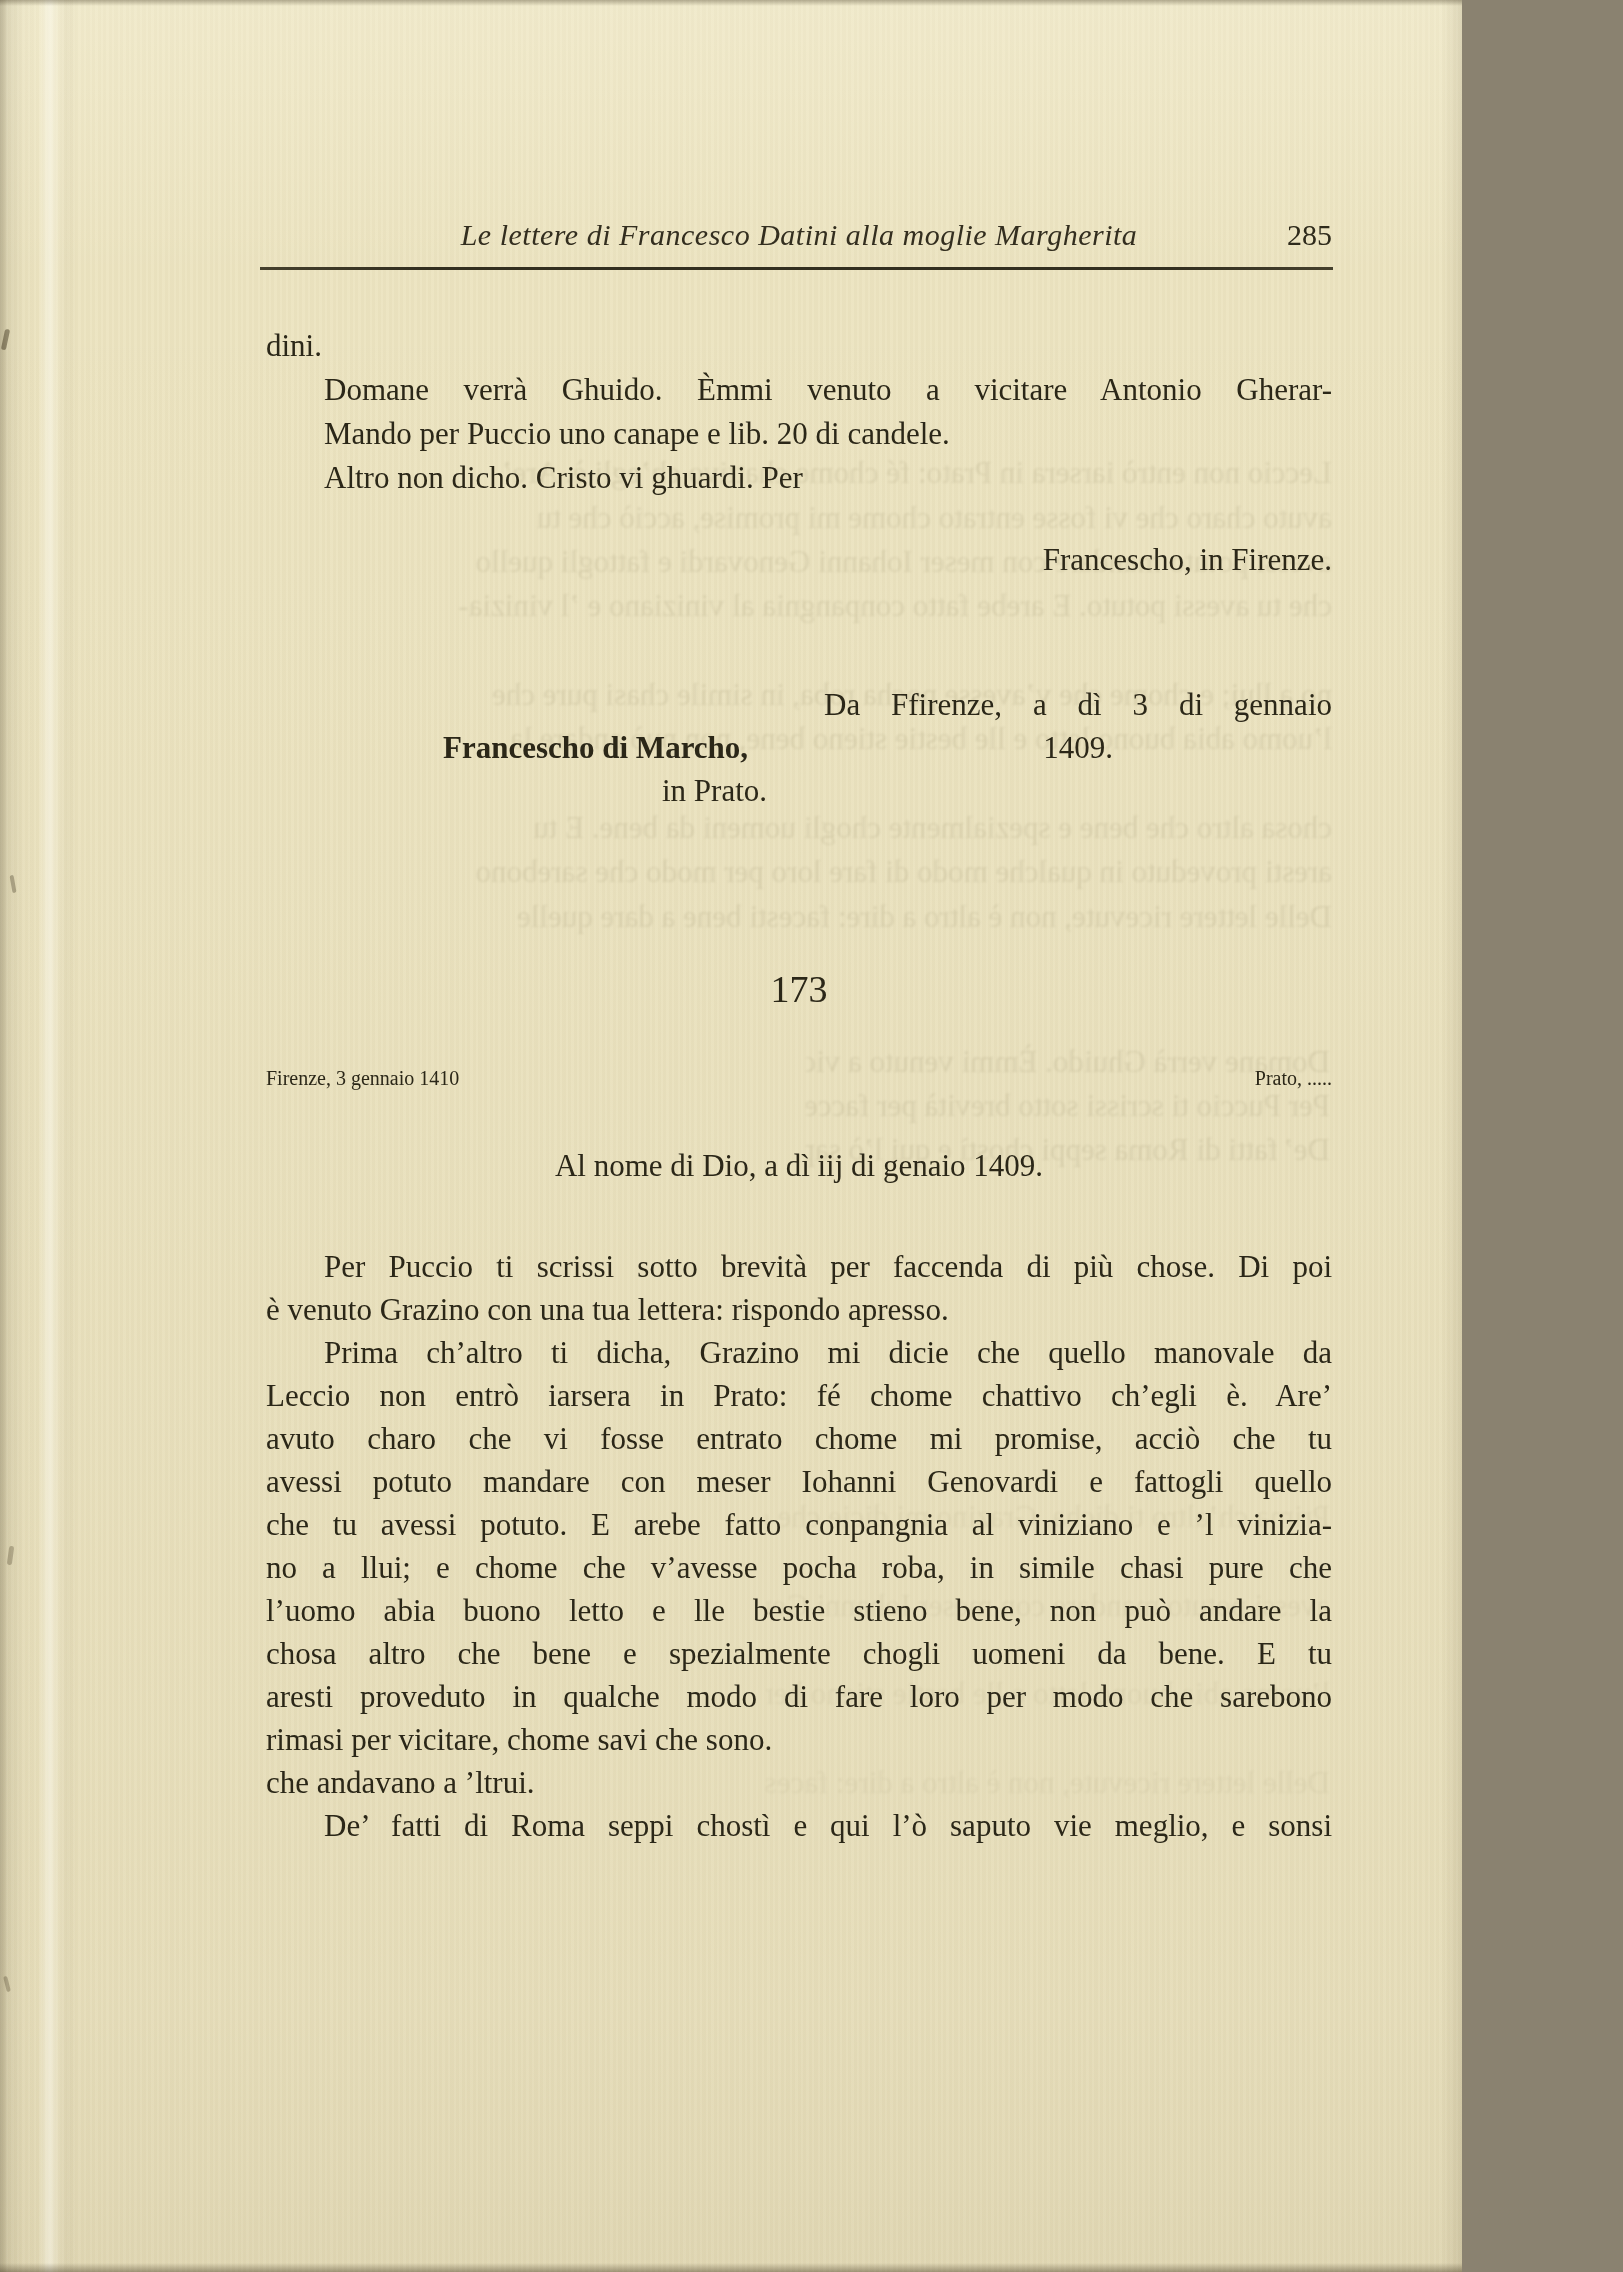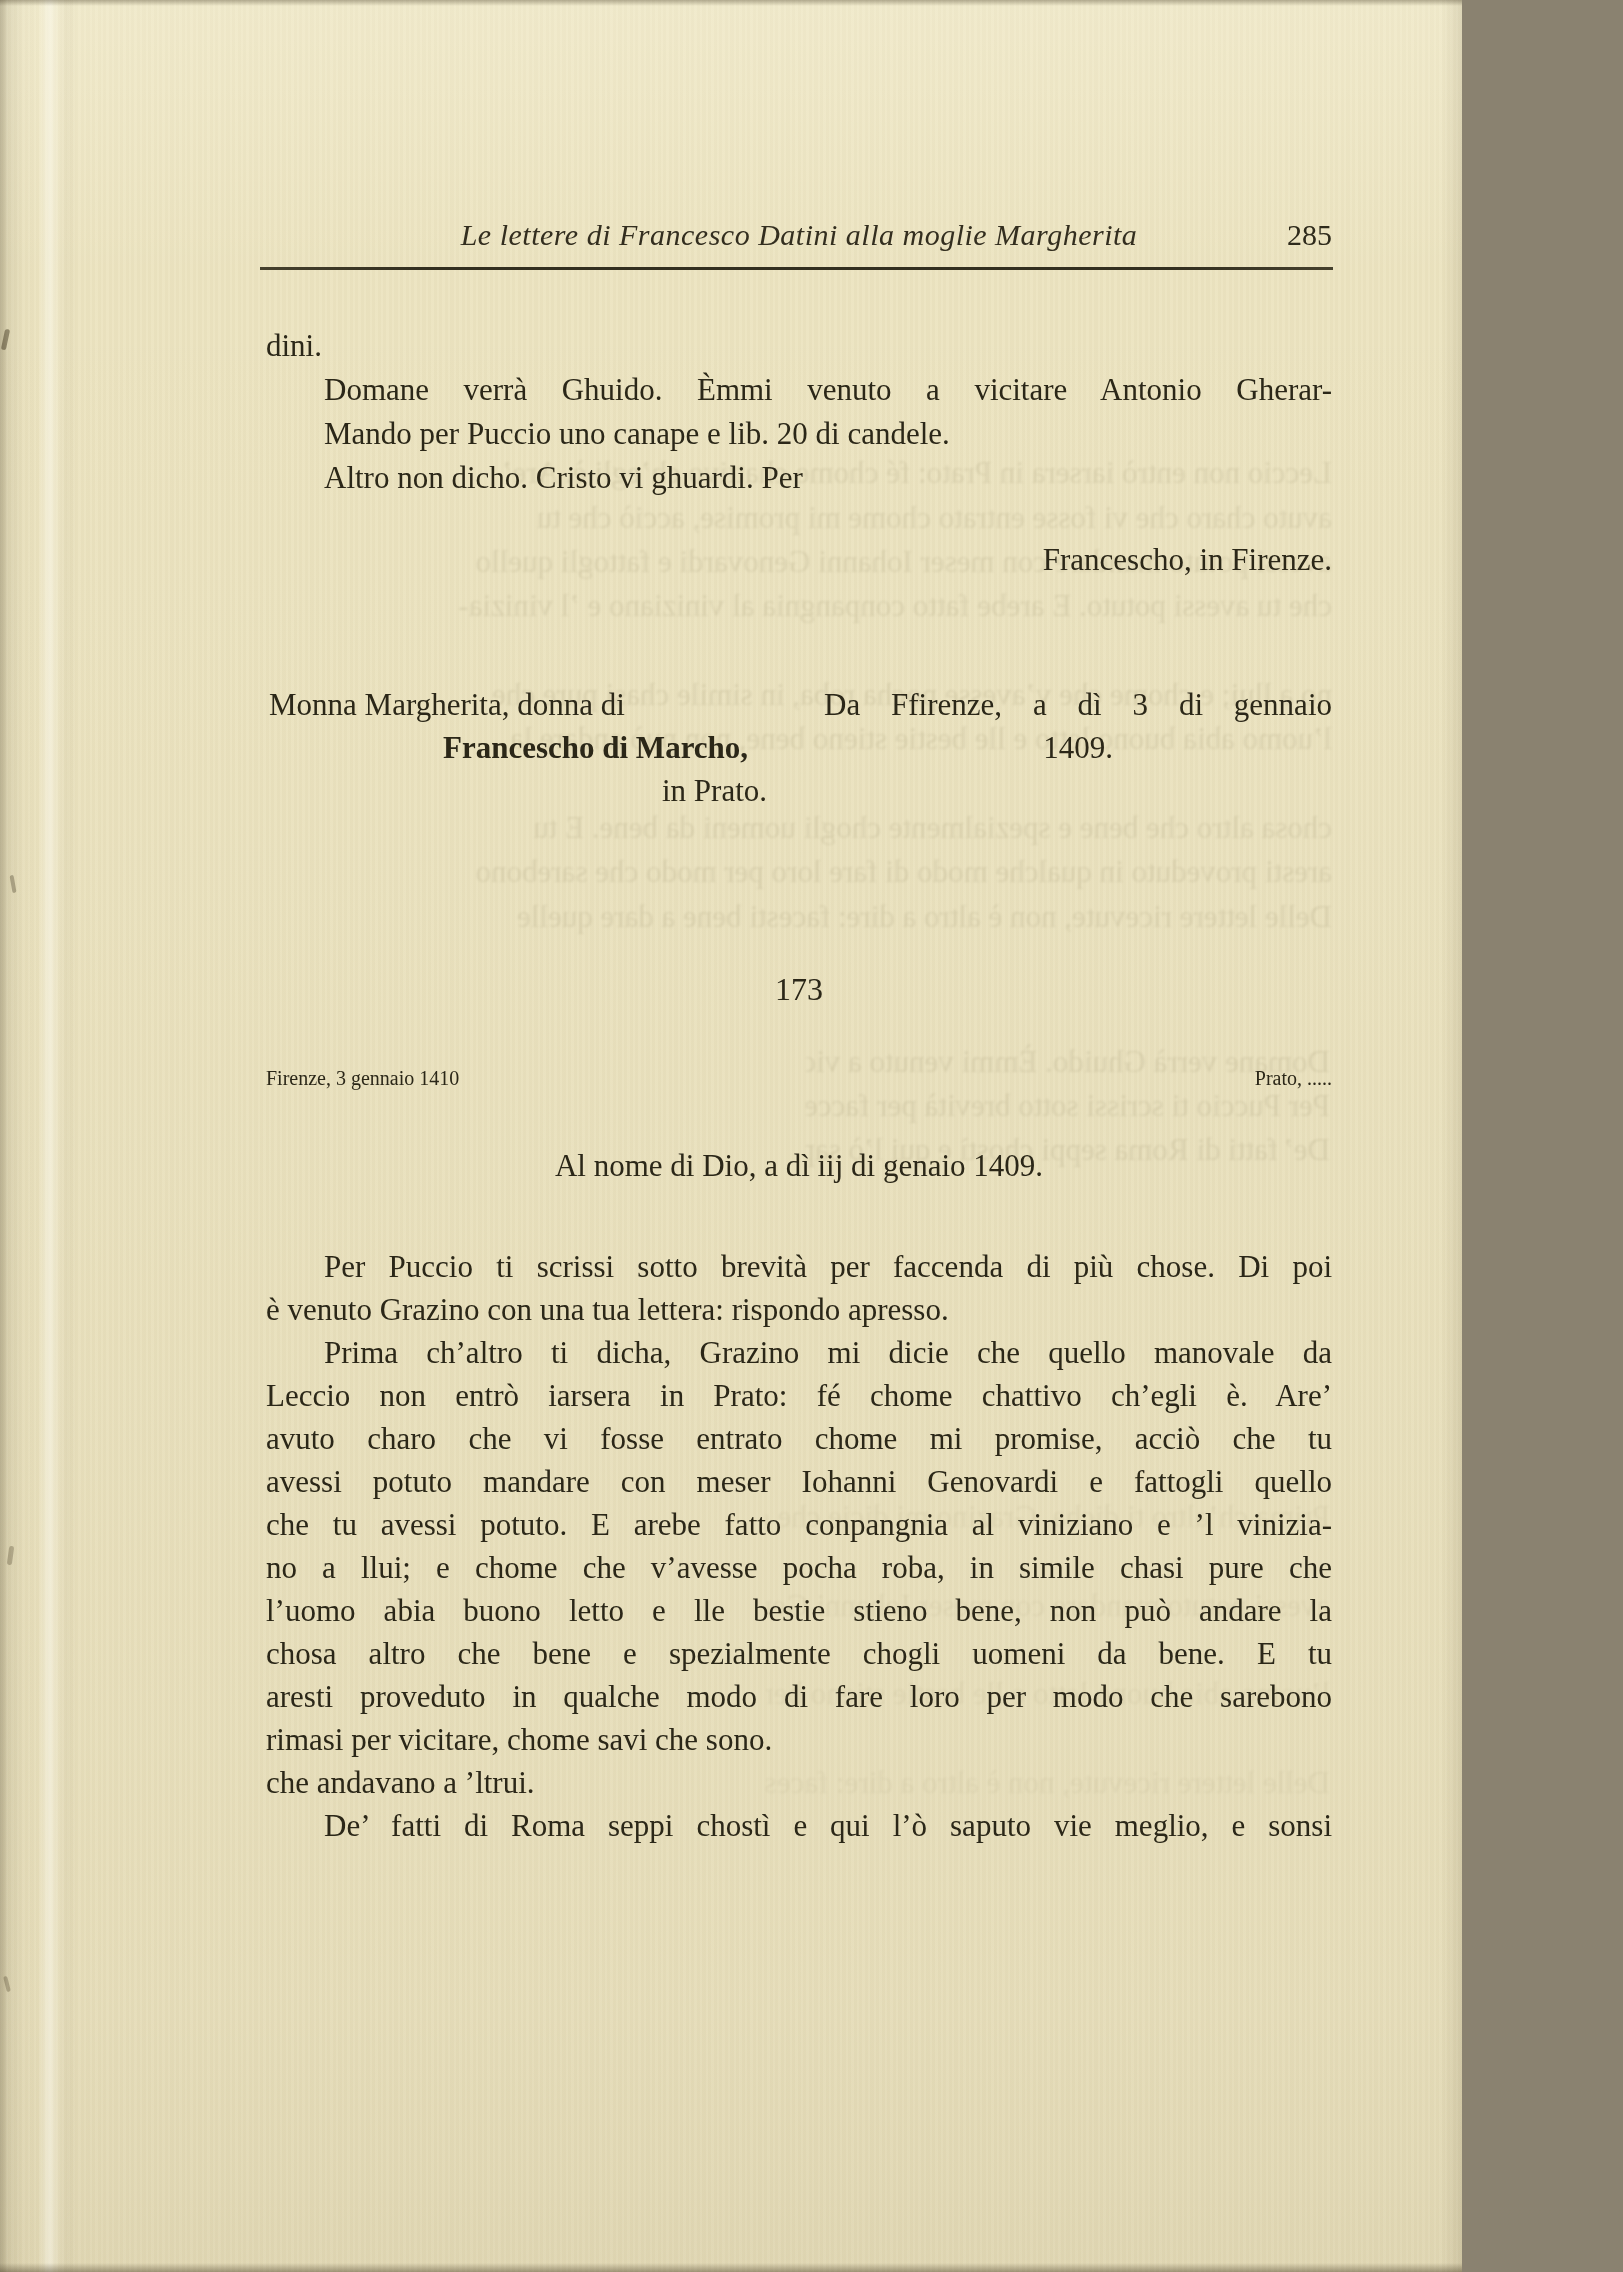--- a/index.html
+++ b/index.html
@@ -46,21 +46,21 @@
   .signature { top: 538px; text-align: right; }
 
   .addr { position: absolute; font-size: 31px; line-height: 43px; }
   .a1 { left: 269px; top: 683px; }
   .a2 { left: 443px; top: 726px; font-weight: bold; }
   .a3 { left: 662px; top: 769px; }
   .prov { position: absolute; left: 824px; top: 683px; width: 508px; font-size: 31px; line-height: 43px; }
   .prov .p1 { text-align: justify; text-align-last: justify; }
   .prov .p2 { text-align: center; }
 
-  .letter-no { top: 970px; text-align: center; font-size: 32px; line-height: 39px; }
+  .letter-no { top: 970px; text-align: center; font-size: 38px; line-height: 39px; }
   .place-row { top: 1061px; display: flex; justify-content: space-between; font-size: 20px; line-height: 35px; }
   .salutation { top: 1144px; text-align: center; }
 
   .body-block { top: 1245px; }
   .body-block .bl { line-height: 43px; }
 
   
   .edge { position: absolute; z-index: 3; pointer-events: none; }
   .edge-left { left: 0; top: 0; bottom: 0; width: 77px;
     background: linear-gradient(90deg,
@@ -113,21 +113,20 @@
 
     <div class="tb letter-end">
       <div class="bl">dini.</div>
       <div class="bl jl ind">Domane verrà Ghuido. Èmmi venuto a vicitare Antonio Gherar-</div>
       <div class="bl ind">Mando per Puccio uno canape e lib. 20 di candele.</div>
       <div class="bl ind">Altro non dicho. Cristo vi ghuardi. Per</div>
     </div>
 
     <div class="tb signature">Francescho, in Firenze.</div>
 
-    <div class="addr a1">Monna Margherita, donna di</div>
     <div class="addr a2">Francescho di Marcho,</div>
     <div class="addr a3">in Prato.</div>
     <div class="prov">
       <div class="p1">Da Ffirenze, a dì 3 di gennaio</div>
       <div class="p2">1409.</div>
     </div>
 
     <div class="tb letter-no">173</div>
 
     <div class="tb place-row">

